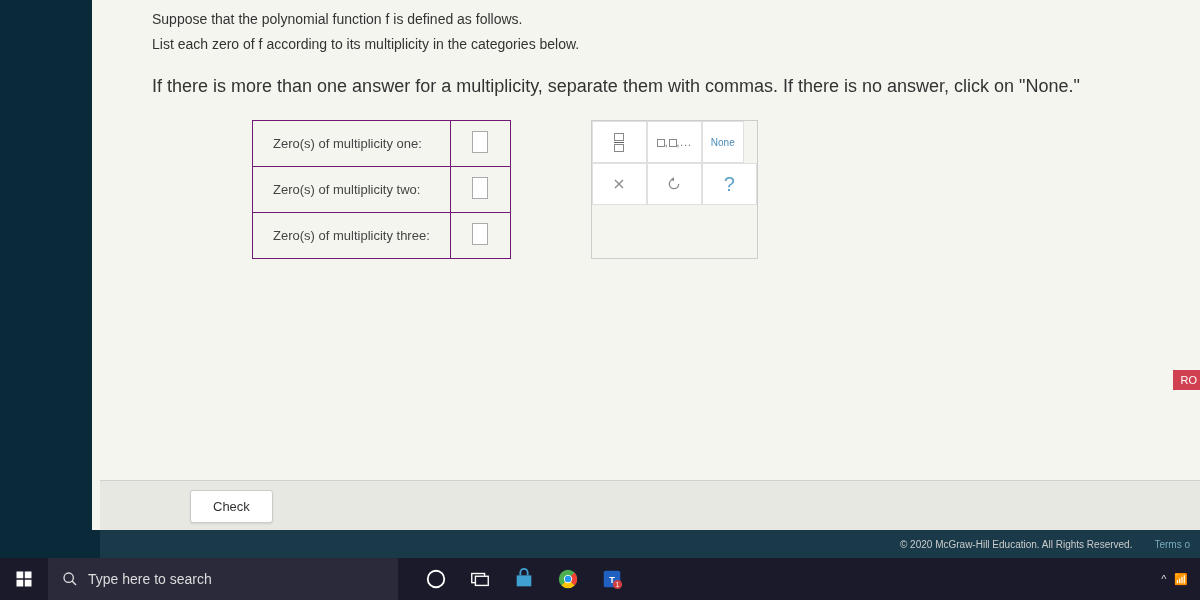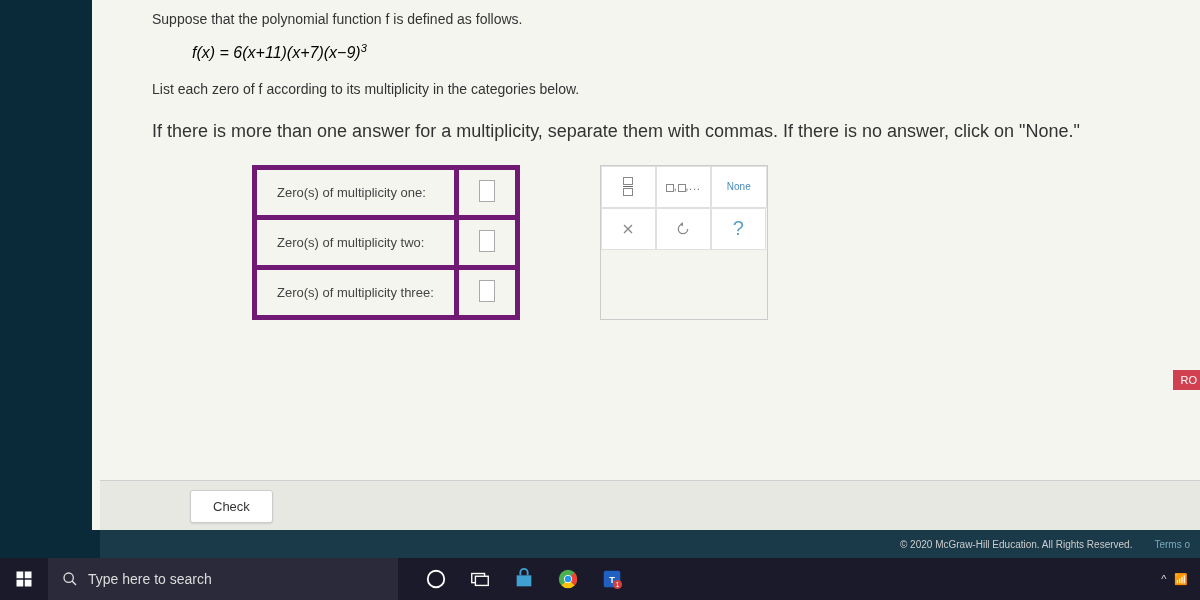--- a/index.html
+++ b/index.html
@@ -5,27 +5,27 @@
 * { margin:0; padding:0; box-sizing:border-box; font-family:"Segoe UI",Arial,sans-serif; }
 body { background:#0a2a3a; width:1200px; height:600px; overflow:hidden; position:relative; }
 .content-area { position:absolute; left:92px; top:0; right:0; height:530px; background:#f5f5f0; padding:0 30px 0 60px; }
 .question-text { font-size:14px; color:#333; padding-top:8px; line-height:1.6; }
 .formula { font-family:"Times New Roman",serif; font-style:italic; font-size:16px; padding:12px 0 12px 40px; }
 .formula sup { font-size:11px; }
 .instruction { font-size:14px; color:#333; padding:6px 0; }
 .subinstr { font-size:18px; color:#333; padding:18px 0 18px 0; }
 .answer-zone { display:flex; gap:80px; padding-left:100px; margin-top:5px; }
 .answer-table { border:1px solid #ccc; border-collapse:collapse; }
-.answer-table td { border:5px solid #701a75; padding:10px 20px; font-size:13px; color:#444; height:38px; }
+.answer-table td { border:1px solid #701a75; padding:10px 20px; font-size:13px; color:#444; height:38px; }
 .answer-table td:nth-child(2) { width:60px; text-align:center; }
 .blank { display:inline-block; width:16px; height:22px; border:1px solid #aaa; background:#fff; }
 .tool-box { border:1px solid #ccc; }
 .tool-row { display:flex; }
 .tool-cell { width:55px; height:42px; display:flex; align-items:center; justify-content:center; border:1px solid #e0e0e0; font-size:13px; color:#666; background:#fff; cursor:pointer; }
-.tool-cell.none { width:56px; font-size:10px; color:#4a8ab8; }
+.tool-cell.none { width:42px; font-size:10px; color:#4a8ab8; }
 .tool-cell svg { width:16px; height:16px; }
 .frac { display:inline-flex; flex-direction:column; align-items:center; font-size:9px; }
 .frac span { width:10px; height:8px; border:1px solid #888; }
 .frac .bar { border:none; border-top:1px solid #666; height:0; margin:1px 0; }
 .commas { font-size:10px; color:#666; letter-spacing:1px; }
 .commas .sq { display:inline-block; width:8px; height:8px; border:1px solid #888; vertical-align:middle; }
 .button-bar { position:absolute; left:100px; right:0; top:480px; height:52px; background:#e8e8e3; border-top:1px solid #d0d0d0; display:flex; align-items:center; padding:0 30px 0 90px; justify-content:space-between; }
 .btn { background:#fff; border:1px solid #ccc; border-radius:3px; padding:8px 22px; font-size:13px; color:#333; cursor:pointer; box-shadow:0 1px 2px rgba(0,0,0,.1); }
 .footer-bar { position:absolute; left:100px; right:0; top:530px; height:29px; background:#1a3a4a; color:#ccc; font-size:10px; display:flex; justify-content:flex-end; align-items:center; padding:0 10px; }
 .footer-bar a { color:#7ab; margin-left:22px; }
@@ -39,23 +39,20 @@
 .task-icons svg { width:22px; height:22px; }
 .tray { position:absolute; right:8px; bottom:0; height:42px; display:flex; align-items:center; color:#ddd; font-size:11px; }
 .tray span { margin:0 4px; }
 .side-clip { position:absolute; right:-5px; top:370px; background:#d04050; color:#fff; font-size:11px; padding:4px 8px; writing-mode:horizontal-tb; }
 </style>
 </head>
 <body>
 
 <div class="content-area">
   <div class="question-text">Suppose that the polynomial function f is defined as follows.</div>
-  <div class="formula">
-    <span>f(x) = </span><span>6(x+11)(x+7)(x−9)</span><sup>3</sup>
-  </div>
   <div class="instruction">List each zero of f according to its multiplicity in the categories below.</div>
   <div class="subinstr">If there is more than one answer for a multiplicity, separate them with commas. If there is no answer, click on "None."</div>
 
   <div class="answer-zone">
     <table class="answer-table">
       <tbody>
           <tr>
         <td>Zero(s) of multiplicity one:</td>
         <td><span class="blank"></span></td>
       </tr>

